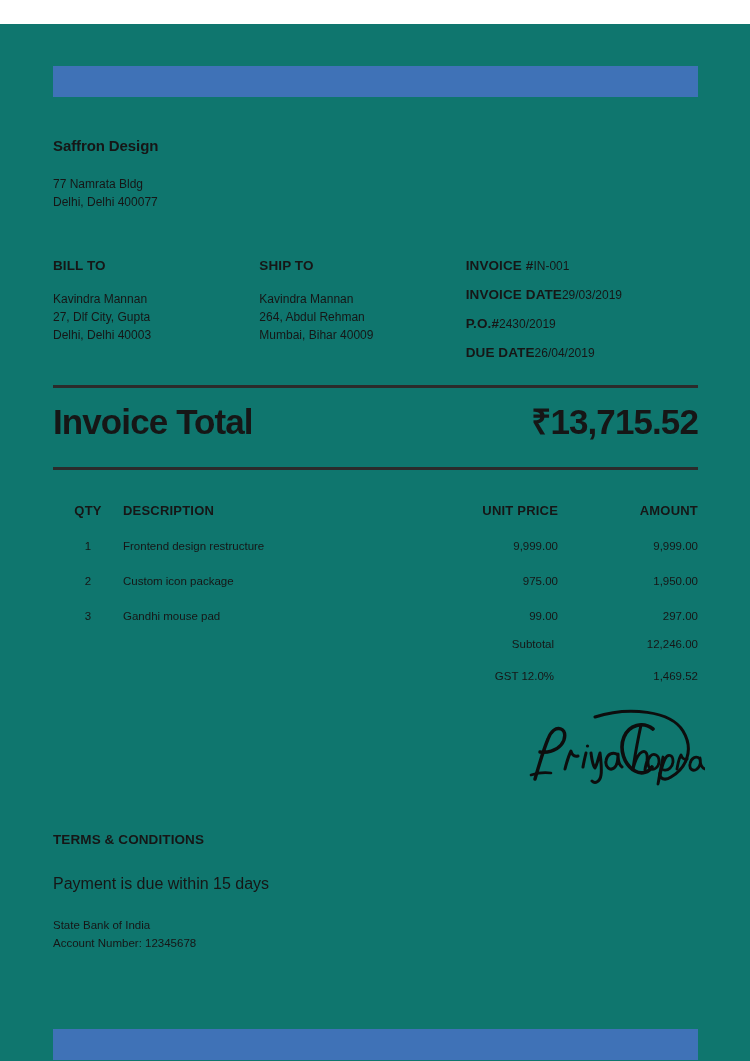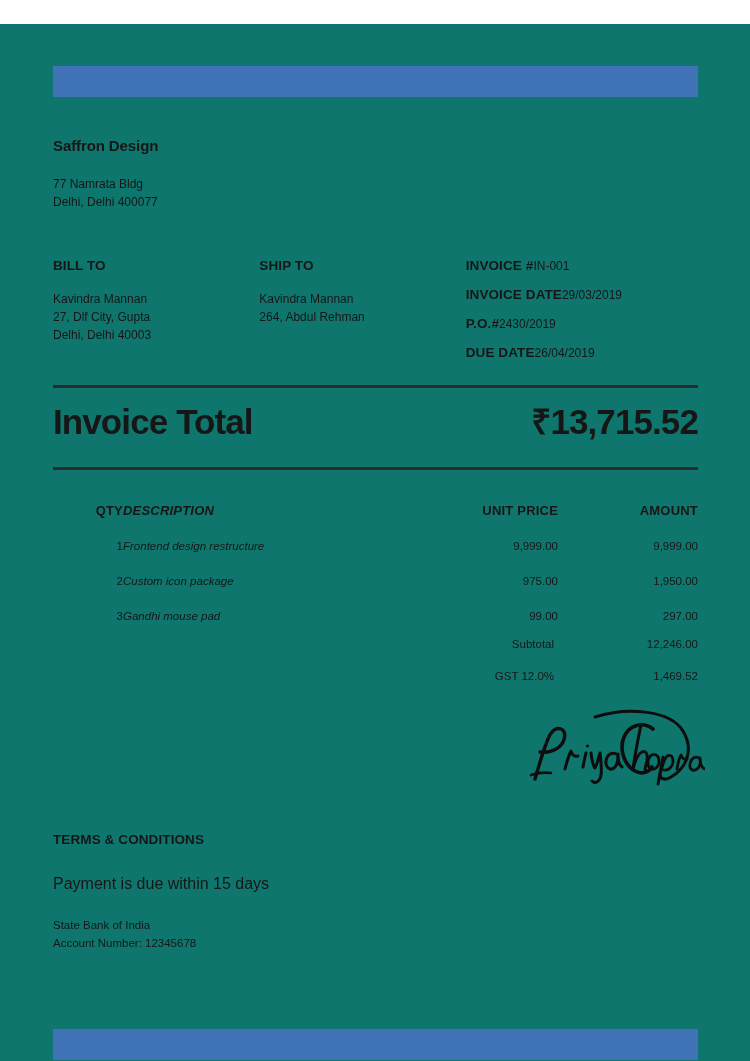--- a/index.html
+++ b/index.html
@@ -144,22 +144,22 @@
     letter-spacing: 0.2px;
     padding: 0 0 21px 0;
     line-height: 15px;
   }
   .items td {
     font-size: 11.5px;
     padding: 0 0 21px 0;
     line-height: 14px;
   }
   .items tbody tr:last-child td { padding-bottom: 0; }
-  .col-qty   { width: 70px;  text-align: right; }
-  .col-desc  { text-align: left; font-style: italic; }
+  .col-qty   { width: 70px;  text-align: center; }
+  .col-desc  { text-align: left; }
   .col-price { width: 140px; text-align: right; }
   .col-amt   { width: 140px; text-align: right; }
 
   
   .summary {
     position: absolute;
     left: 392px;
     top: 613px;
     width: 306px;
   }
@@ -229,20 +229,21 @@
       <h2 class="party-title">BILL TO</h2>
       <p class="party-line">Kavindra Mannan</p>
       <p class="party-line">27, Dlf City, Gupta</p>
       <p class="party-line">Delhi, Delhi 40003</p>
     </div>
 
     <div class="party">
       <h2 class="party-title">SHIP TO</h2>
       <p class="party-line">Kavindra Mannan</p>
       <p class="party-line">264, Abdul Rehman</p>
+      <p class="party-line">Mumbai, Bihar 40009</p>
     </div>
 
     <div class="meta">
       <div class="meta-row">
         <span class="meta-label">INVOICE #</span>
         <span class="meta-value">IN-001</span>
       </div>
       <div class="meta-row">
         <span class="meta-label">INVOICE DATE</span>
         <span class="meta-value">29/03/2019</span>

